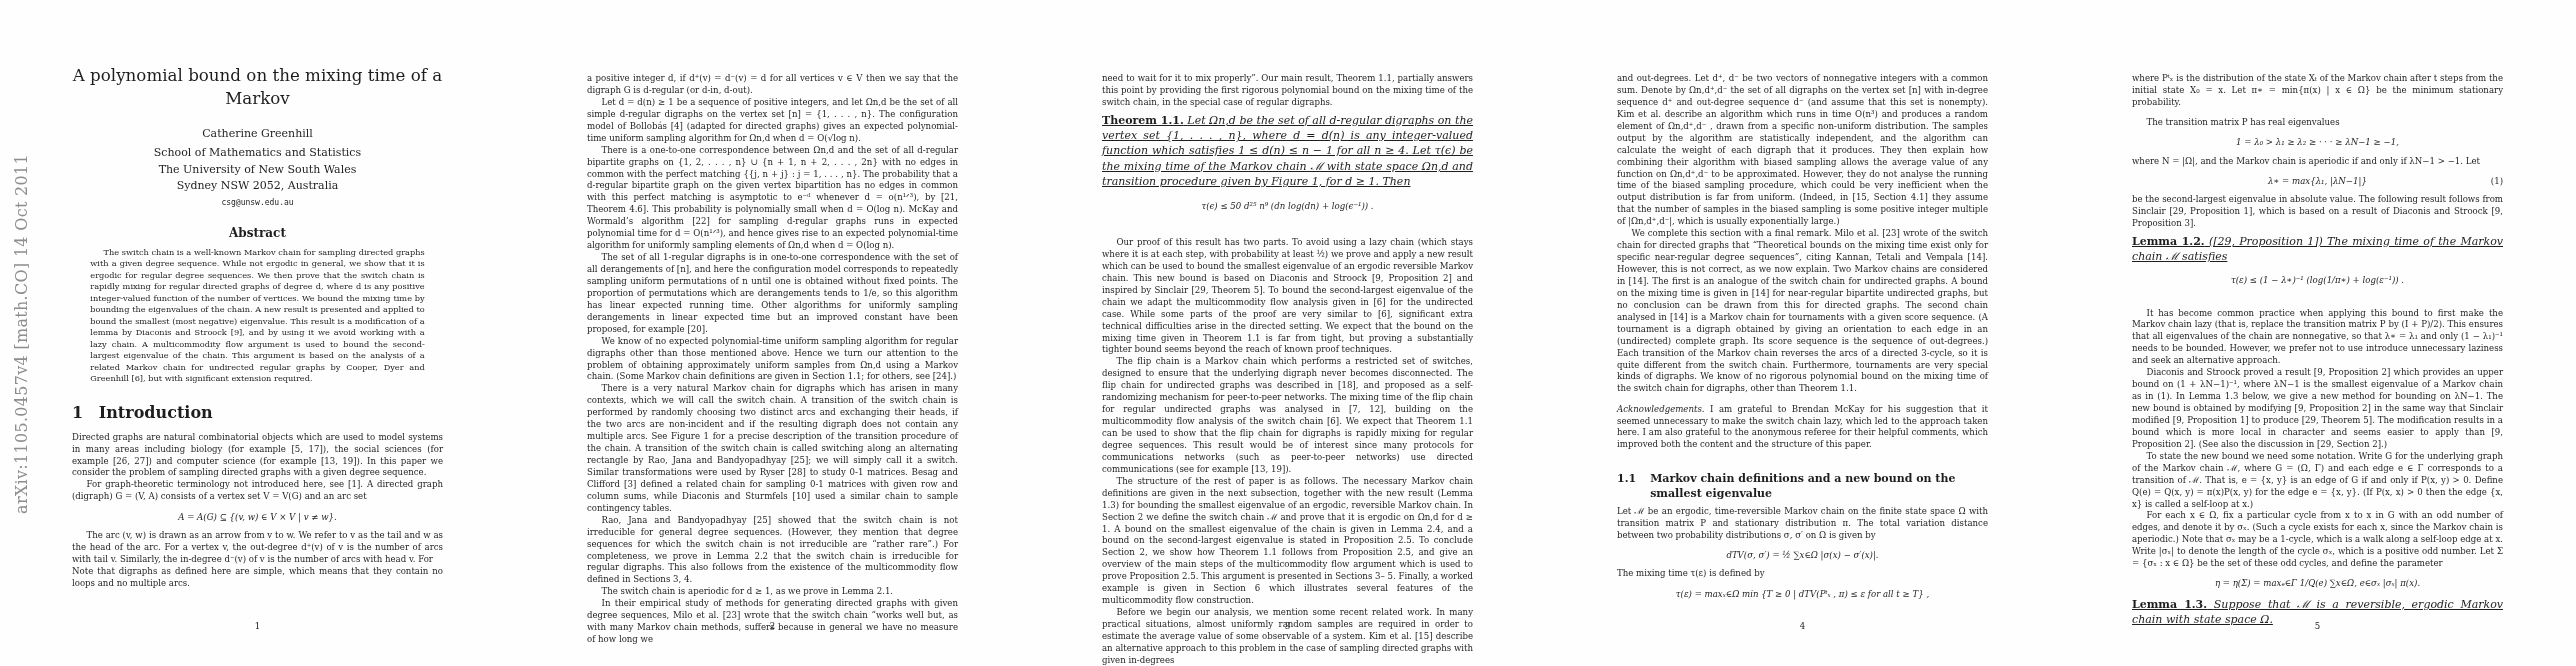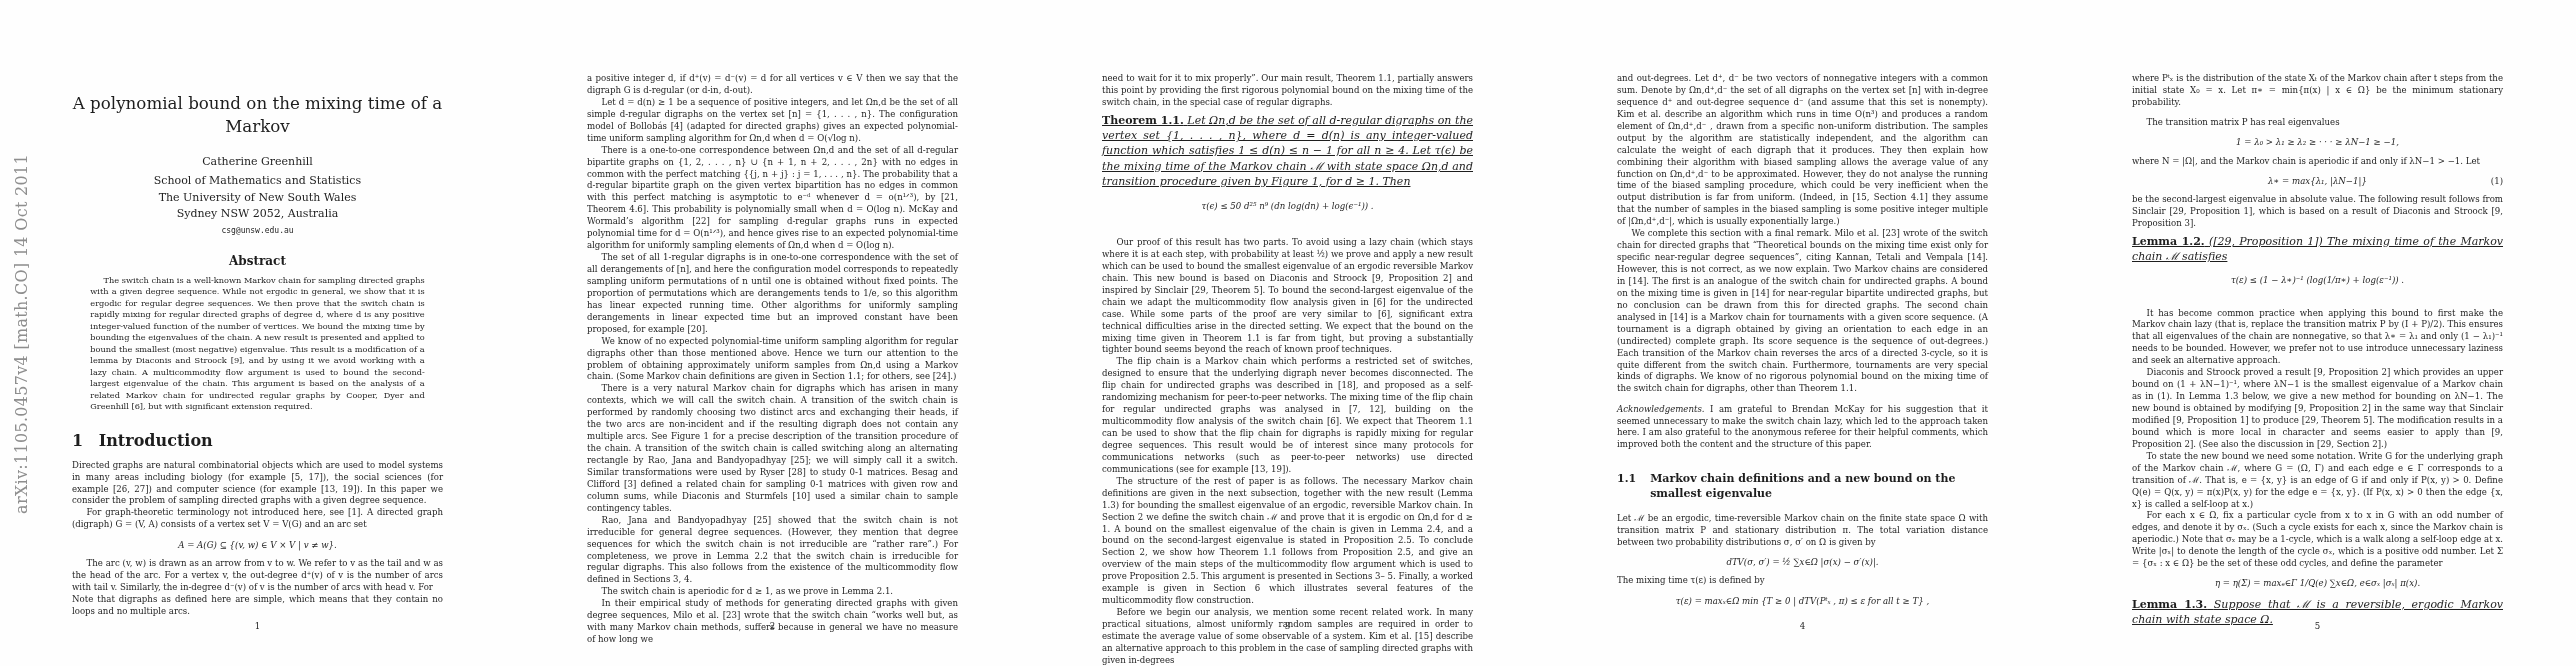--- a/index.html
+++ b/index.html
@@ -25,37 +25,37 @@
     position:absolute;
     top:50%; left:12.2px;
     transform:rotate(-90deg) translateX(-50%);
     transform-origin:left top;
     white-space:nowrap;
     font-size:16px;
     color:#8e8e8e;
     letter-spacing:0.3px;
   }
 
-  .titleblock { text-align:center; padding-top:92px; }
+  .titleblock { text-align:center; padding-top:64px; }
   .title-line { display:block; font-size:16.7px; line-height:1.38; font-weight:400; }
   .author { text-align:center; font-size:11px; margin-top:16.7px; }
   .affil { text-align:center; font-size:11px; line-height:1.5; margin-top:5.6px; }
   .affil span { display:block; }
   .email { text-align:center; font-family:"DejaVu Sans Mono","Liberation Mono",monospace; font-size:8px; margin-top:3.3px; }
 
   .abstract-head { text-align:center; font-weight:bold; font-size:12px; margin:19px 0 6.7px; }
   .abstract {
     margin:0 18.3px; font-size:8.2px; line-height:1.4;
     text-align:justify; text-indent:13.3px;
   }
 
   .sec-head { font-size:16px; font-weight:bold; margin:18px 0 10px; }
   .sec-head .sec-label { margin-right:15.6px; }
 
-  .subsec-head { display:flex; gap:14px; font-size:11px; font-weight:bold; margin:21px 0 11px; line-height:1.35;justify-content:center; }
+  .subsec-head { display:flex; gap:14px; font-size:11px; font-weight:bold; margin:21px 0 4px; line-height:1.35;justify-content:center; }
 
   .p { font-size:8.6px; line-height:1.39; text-align:justify; margin:0; }
   .indent { text-indent:14.5px; }
 
   .eq { position:relative; text-align:center; font-style:italic; font-size:8.6px; margin:8.3px 0; }
   .eq .eq-tag { position:absolute; right:0; top:0; font-style:normal; }
   .eq-theorem { margin:12.2px 0 25.6px; }
   .eq-lemma { margin:10px 0 23px; }
 
   .thm { font-size:11px; line-height:1.39; text-align:justify; margin:4px 0;text-decoration:underline; }

